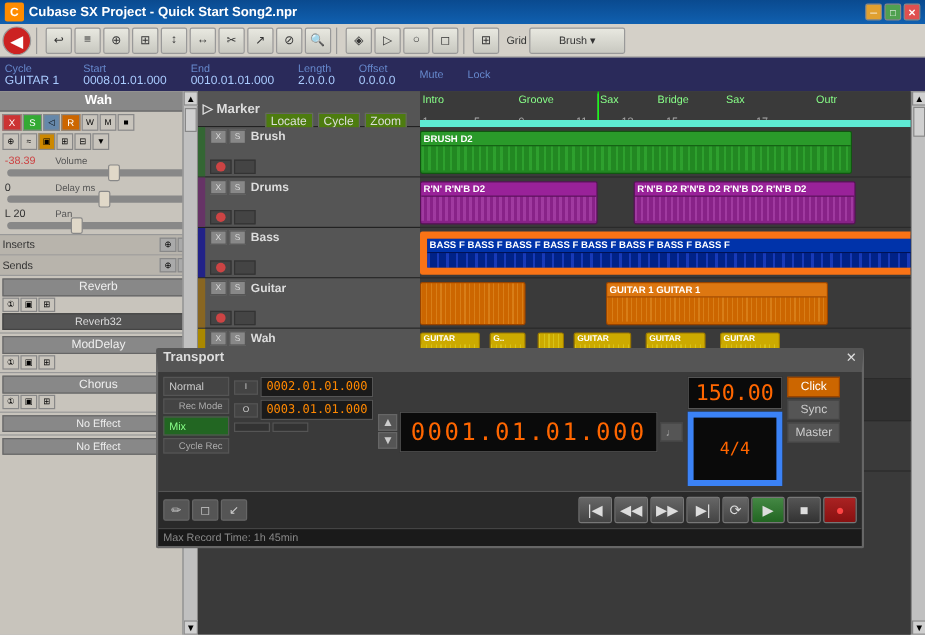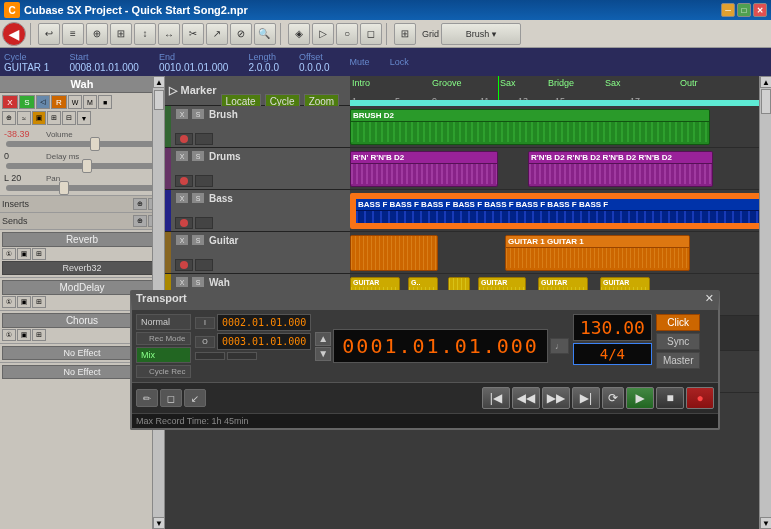--- a/index.html
+++ b/index.html
@@ -279,22 +279,22 @@
       padding: 2px 6px;
       border: 1px solid #555;
       text-align: center;
     }
 
     .sig-display {
       background: #0a0a0a;
       color: #ff6600;
       font-family: monospace;
       font-size: 14px;
-      padding: 2px 6px;
-      border: 1px solid #3b82f6;
+      padding: 18px 6px;
+      border: 5px solid #3b82f6;
       text-align: center;
     }
 
     .t-btn {
       width: 28px; height: 22px;
       background: linear-gradient(to bottom, #666, #444);
       border: 1px solid #777;
       color: #ddd;
       font-size: 12px;
       display: flex;
@@ -767,21 +767,21 @@
         <div style="width:16px; height:14px; background:#555; border:1px solid #666; color:#ccc; display:flex; align-items:center; justify-content:center; font-size:10px; cursor:pointer;">▲</div>
         <div style="width:16px; height:14px; background:#555; border:1px solid #666; color:#ccc; display:flex; align-items:center; justify-content:center; font-size:10px; cursor:pointer;">▼</div>
       </div>
       <div class="main-counter">0001.01.01.000</div>
       <div style="display:flex; flex-direction:column; gap:1px;">
         <div style="background:#555; color:#aaa; border:1px solid #444; font-size:9px; padding:2px 4px; cursor:pointer;">♩</div>
       </div>
     </div>
 
     <div style="display:flex; flex-direction:column; gap:2px;">
-      <div class="tempo-display">130.00</div>
+      <div class="tempo-display">150.00</div>
       <div class="sig-display">4/4</div>
     </div>
 
     <div style="display:flex; flex-direction:column; gap:2px;">
       <div style="background:#cc6600; color:white; border:1px solid #994400; font-size:10px; padding:2px 6px; cursor:pointer; text-align:center;">Click</div>
       <div style="background:#555; color:#ccc; border:1px solid #444; font-size:10px; padding:2px 6px; cursor:pointer; text-align:center;">Sync</div>
       <div style="background:#555; color:#ccc; border:1px solid #444; font-size:10px; padding:2px 6px; cursor:pointer; text-align:center;">Master</div>
     </div>
 
   </div>

